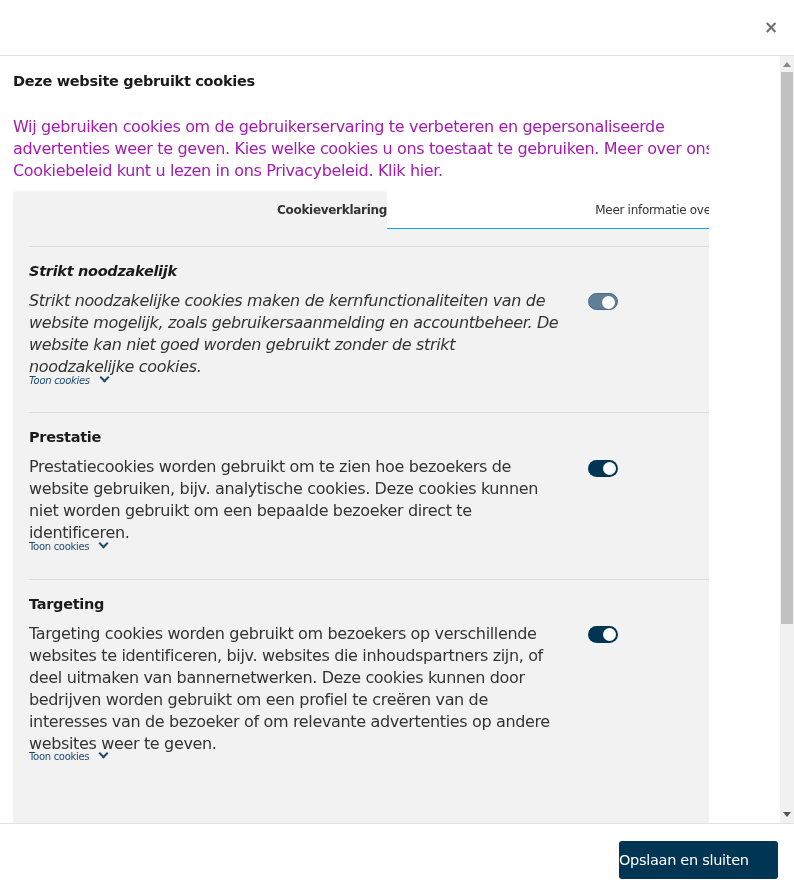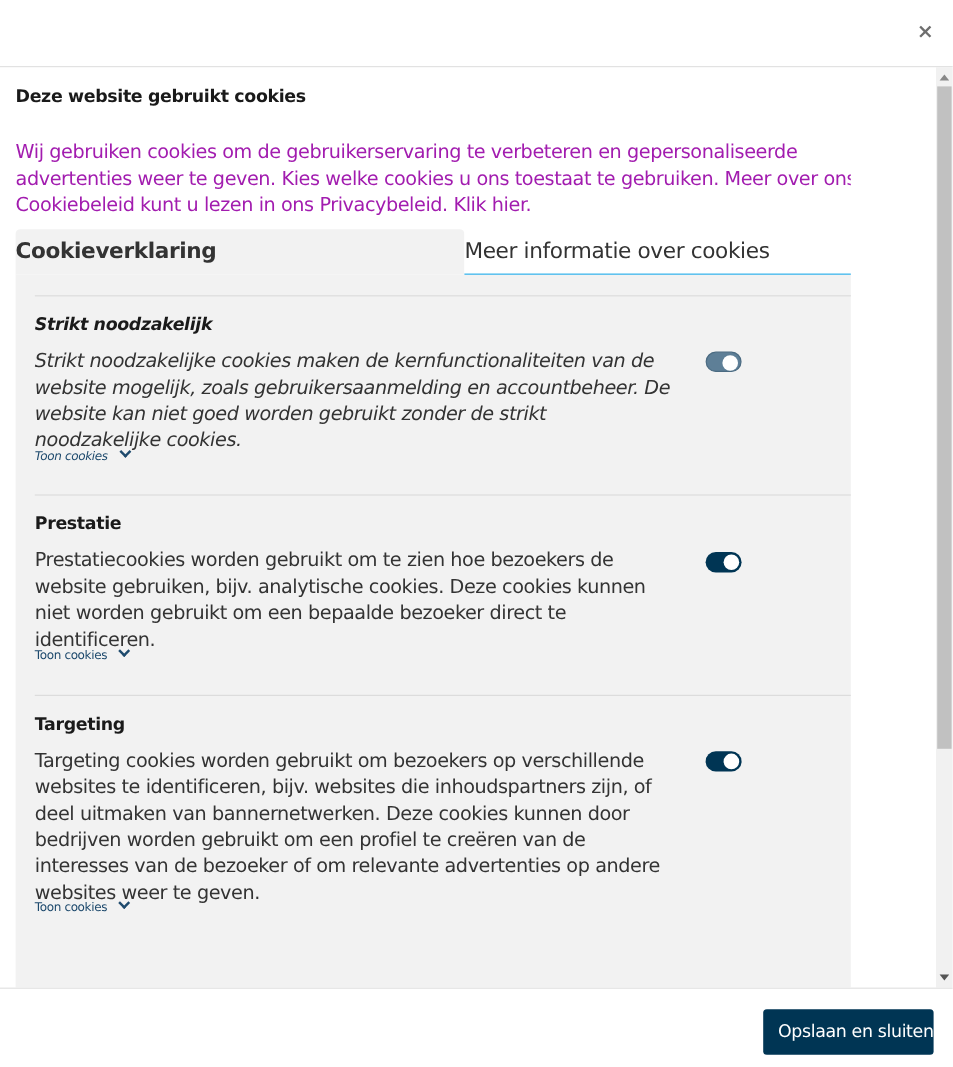--- a/index.html
+++ b/index.html
@@ -7,42 +7,42 @@
   body { font-family: "DejaVu Sans", sans-serif; color: #222; position: relative; }
 
   .topbar { position: absolute; left: 0; top: 0; width: 794px; height: 56px; border-bottom: 1px solid #e2e2e2; background: #fff; }
   .close-btn { position: absolute; right: 16px; top: 17px; width: 14px; height: 20px; font-size: 17px; line-height: 20px; color: #6e6e6e; font-weight: bold; cursor: pointer; text-align: center; }
 
   .content { position: absolute; left: 0; top: 56px; width: 709px; height: 767px; overflow: hidden; }
   .title { position: absolute; left: 13px; top: 17px; font-size: 14.5px; font-weight: bold; color: #1a1a1a; letter-spacing: -0.3px; }
   .intro { position: absolute; left: 13px; top: 60px; width: 750px; font-size: 16px; line-height: 22px; color: #a21caf; letter-spacing: -0.35px; }
 
   .tabs { position: absolute; left: 13px; top: 135px; width: 749px; height: 38px; }
-  .tab { position: absolute; top: 0; height: 38px; font-size: 18px; line-height: 38px; text-align: left; cursor: pointer; letter-spacing: -0.3px; }
+  .tab { position: absolute; top: 0; height: 38px; font-size: 12px; line-height: 38px; text-align: right; cursor: pointer; letter-spacing: -0.3px; }
   .tab-active { left: 0; width: 374px; background: #f2f2f2; border-radius: 4px 4px 0 0; font-weight: bold; color: #333; }
   .tab-inactive { left: 374px; width: 375px; background: #fff; color: #333; border-bottom: 1px solid #0ea5e9; }
 
   .panel { position: absolute; left: 13px; top: 173px; width: 749px; height: 620px; background: #f2f2f2; }
   .section { position: absolute; left: 16px; width: 717px; border-top: 1px solid #dcdcdc; }
   .section-title { position: absolute; left: 0; top: 16px; font-size: 14.5px; font-weight: bold; color: #1a1a1a; letter-spacing: -0.3px; }
   .section-desc { position: absolute; left: 0; top: 43px; width: 530px; font-size: 16px; line-height: 22px; color: #333; letter-spacing: -0.35px; }
   .toggle { position: absolute; left: 559px; width: 30px; height: 17px; border-radius: 9px; cursor: pointer; }
   .toggle .knob { position: absolute; right: 2px; top: 2px; width: 13px; height: 13px; border-radius: 50%; background: #fff; }
   .toggle.disabled { background: #5e7f97; border: 1px solid #4b6b82; }
   .toggle.on { background: #003554; }
   .show-link { position: absolute; left: 0; font-size: 10px; color: #1e4a6d; cursor: pointer; letter-spacing: -0.3px; }
   .chev { display: inline-block; width: 7px; height: 7px; border-right: 2px solid #1e4a6d; border-bottom: 2px solid #1e4a6d; transform: rotate(45deg); margin-left: 11px; position: relative; top: -3px; }
 
   .scrollbar { position: absolute; left: 780px; top: 56px; width: 14px; height: 767px; background: #f1f1f1; }
   .scroll-up { position: absolute; left: 3px; top: 6px; width: 0; height: 0; border-left: 4px solid transparent; border-right: 4px solid transparent; border-bottom: 5px solid #888; }
   .scroll-thumb { position: absolute; left: 1px; top: 16px; width: 12px; height: 552px; background: #c1c1c1; }
   .scroll-down { position: absolute; left: 3px; bottom: 6px; width: 0; height: 0; border-left: 4px solid transparent; border-right: 4px solid transparent; border-top: 5px solid #555; }
 
   .footer { position: absolute; left: 0; top: 823px; width: 794px; height: 66px; background: #fff; border-top: 1px solid #e2e2e2; }
-  .save-btn { position: absolute; right: 16px; top: 17px; width: 142px; height: 38px; background: #003554; color: #fff; border-radius: 3px; font-size: 14.5px; line-height: 38px; text-align: right; cursor: pointer; letter-spacing: -0.3px; }
+  .save-btn { position: absolute; right: 16px; top: 17px; width: 159px; height: 38px; background: #003554; color: #fff; border-radius: 3px; font-size: 14.5px; line-height: 38px; text-align: left; cursor: pointer; letter-spacing: -0.3px; }
 </style>
 </head>
 <body>
 
 <div class="topbar">
   <div class="close-btn">×</div>
 </div>
 
 <div class="content">
   <div class="title">Deze website gebruikt cookies</div>

